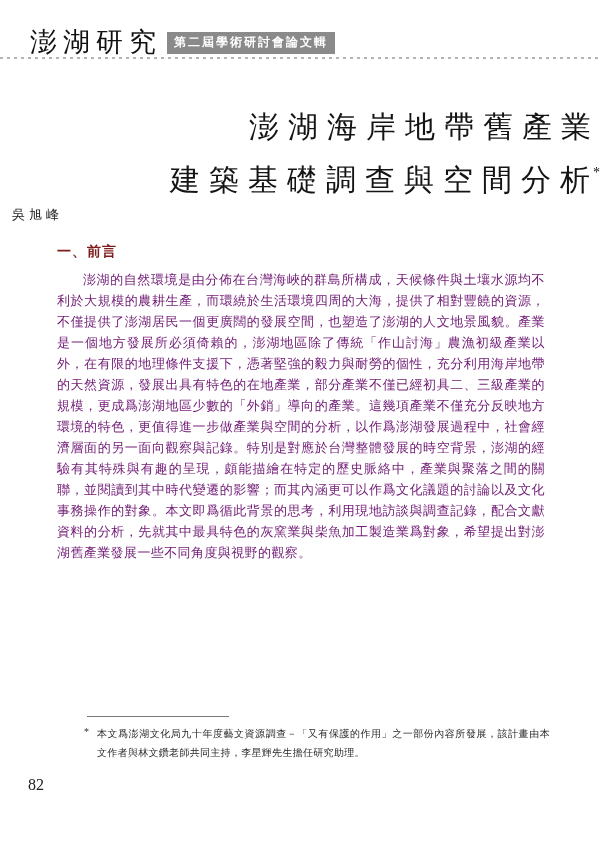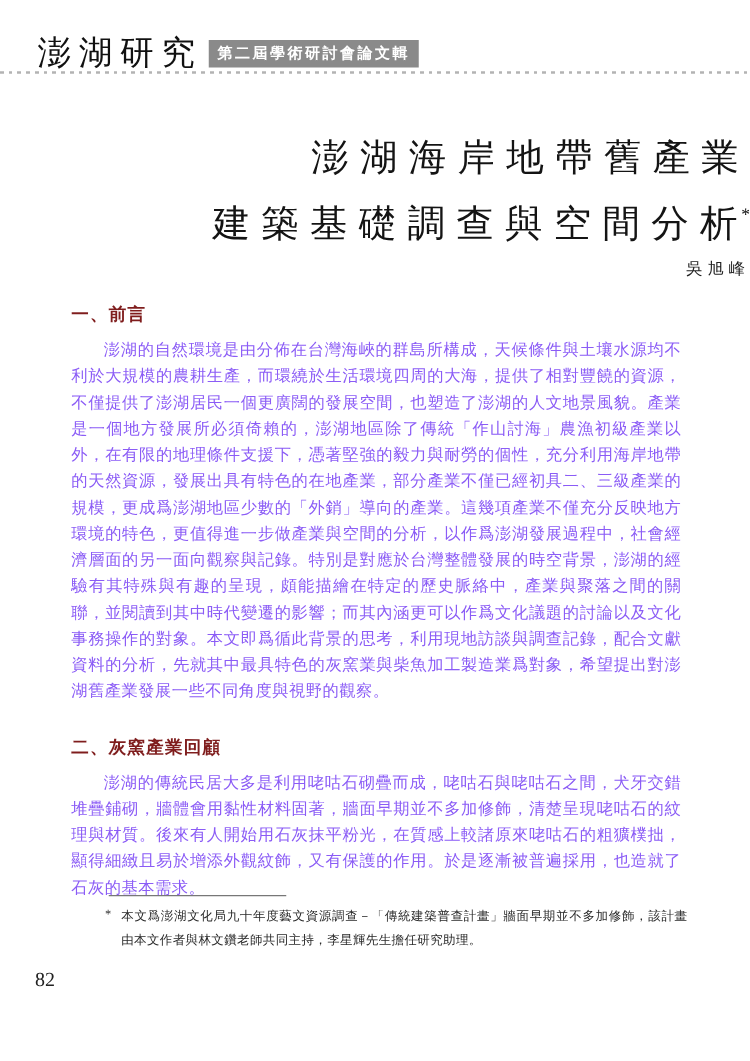--- a/index.html
+++ b/index.html
@@ -66,21 +66,21 @@
     font-size: 14px;
     letter-spacing: 0;
     vertical-align: 13px;
     margin-left: -6px;
   }
   .author-line {
     position: absolute;
     top: 206px;
     left: 0;
     right: 0;
-    text-align: right;
+    text-align: left;
     font-size: 13px;
     letter-spacing: 4px;
     color: #222222;
     padding-left: 12px;
   }
 
   
   .content {
     position: absolute;
     top: 243px;
@@ -95,21 +95,21 @@
     margin: 0 0 8px 0;
     letter-spacing: 1px;
   }
   .section-body {
     margin: 0;
     font-size: 13px;
     line-height: 21px;
     text-align: justify;
     text-indent: 2em;
     letter-spacing: 0.4px;
-    color: #8b5cf6;
+    color: #701a75;
   }
   .section + .section { margin-top: 26px; }
 
   
   .footnote {
     position: absolute;
     top: 716px;
     left: 57px;
     right: 50px;
   }
@@ -160,29 +160,25 @@
   </div>
   <div class="author-line">吳旭峰</div>
 
   <div class="content">
 
     <div class="section">
       <h2 class="section-heading">一、前言</h2>
       <p class="section-body">澎湖的自然環境是由分佈在台灣海峽的群島所構成，天候條件與土壤水源均不利於大規模的農耕生產，而環繞於生活環境四周的大海，提供了相對豐饒的資源，不僅提供了澎湖居民一個更廣闊的發展空間，也塑造了澎湖的人文地景風貌。產業是一個地方發展所必須倚賴的，澎湖地區除了傳統「作山討海」農漁初級產業以外，在有限的地理條件支援下，憑著堅強的毅力與耐勞的個性，充分利用海岸地帶的天然資源，發展出具有特色的在地產業，部分產業不僅已經初具二、三級產業的規模，更成爲澎湖地區少數的「外銷」導向的產業。這幾項產業不僅充分反映地方環境的特色，更值得進一步做產業與空間的分析，以作爲澎湖發展過程中，社會經濟層面的另一面向觀察與記錄。特別是對應於台灣整體發展的時空背景，澎湖的經驗有其特殊與有趣的呈現，頗能描繪在特定的歷史脈絡中，產業與聚落之間的關聯，並閱讀到其中時代變遷的影響；而其內涵更可以作爲文化議題的討論以及文化事務操作的對象。本文即爲循此背景的思考，利用現地訪談與調查記錄，配合文獻資料的分析，先就其中最具特色的灰窯業與柴魚加工製造業爲對象，希望提出對澎湖舊產業發展一些不同角度與視野的觀察。</p>
     </div>
 
-    <div class="section">
-      <h2 class="section-heading">二、灰窯產業回顧</h2>
-      <p class="section-body">澎湖的傳統民居大多是利用咾咕石砌疊而成，咾咕石與咾咕石之間，犬牙交錯堆疊鋪砌，牆體會用黏性材料固著，牆面早期並不多加修飾，清楚呈現咾咕石的紋理與材質。後來有人開始用石灰抹平粉光，在質感上較諸原來咾咕石的粗獷樸拙，顯得細緻且易於增添外觀紋飾，又有保護的作用。於是逐漸被普遍採用，也造就了石灰的基本需求。</p>
-    </div>
 
   </div>
 
   <div class="footnote">
     <div class="footnote-divider"></div>
     <div class="footnote-text">
-      <span class="footnote-marker">*</span><span>本文爲澎湖文化局九十年度藝文資源調查－「傳統建築普查計畫」牆面早期並不多加修飾，該計畫由本文作者與林文鑽老師共同主持，李星輝先生擔任研究助理。</span>
+      <span class="footnote-marker">*</span><span>本文爲澎湖文化局九十年度藝文資源調查－「又有保護的作用」之一部份內容所發展，該計畫由本文作者與林文鑽老師共同主持，李星輝先生擔任研究助理。</span>
     </div>
   </div>
 
   <div class="page-number">82</div>
 
 </div>
 
 </body></html>

